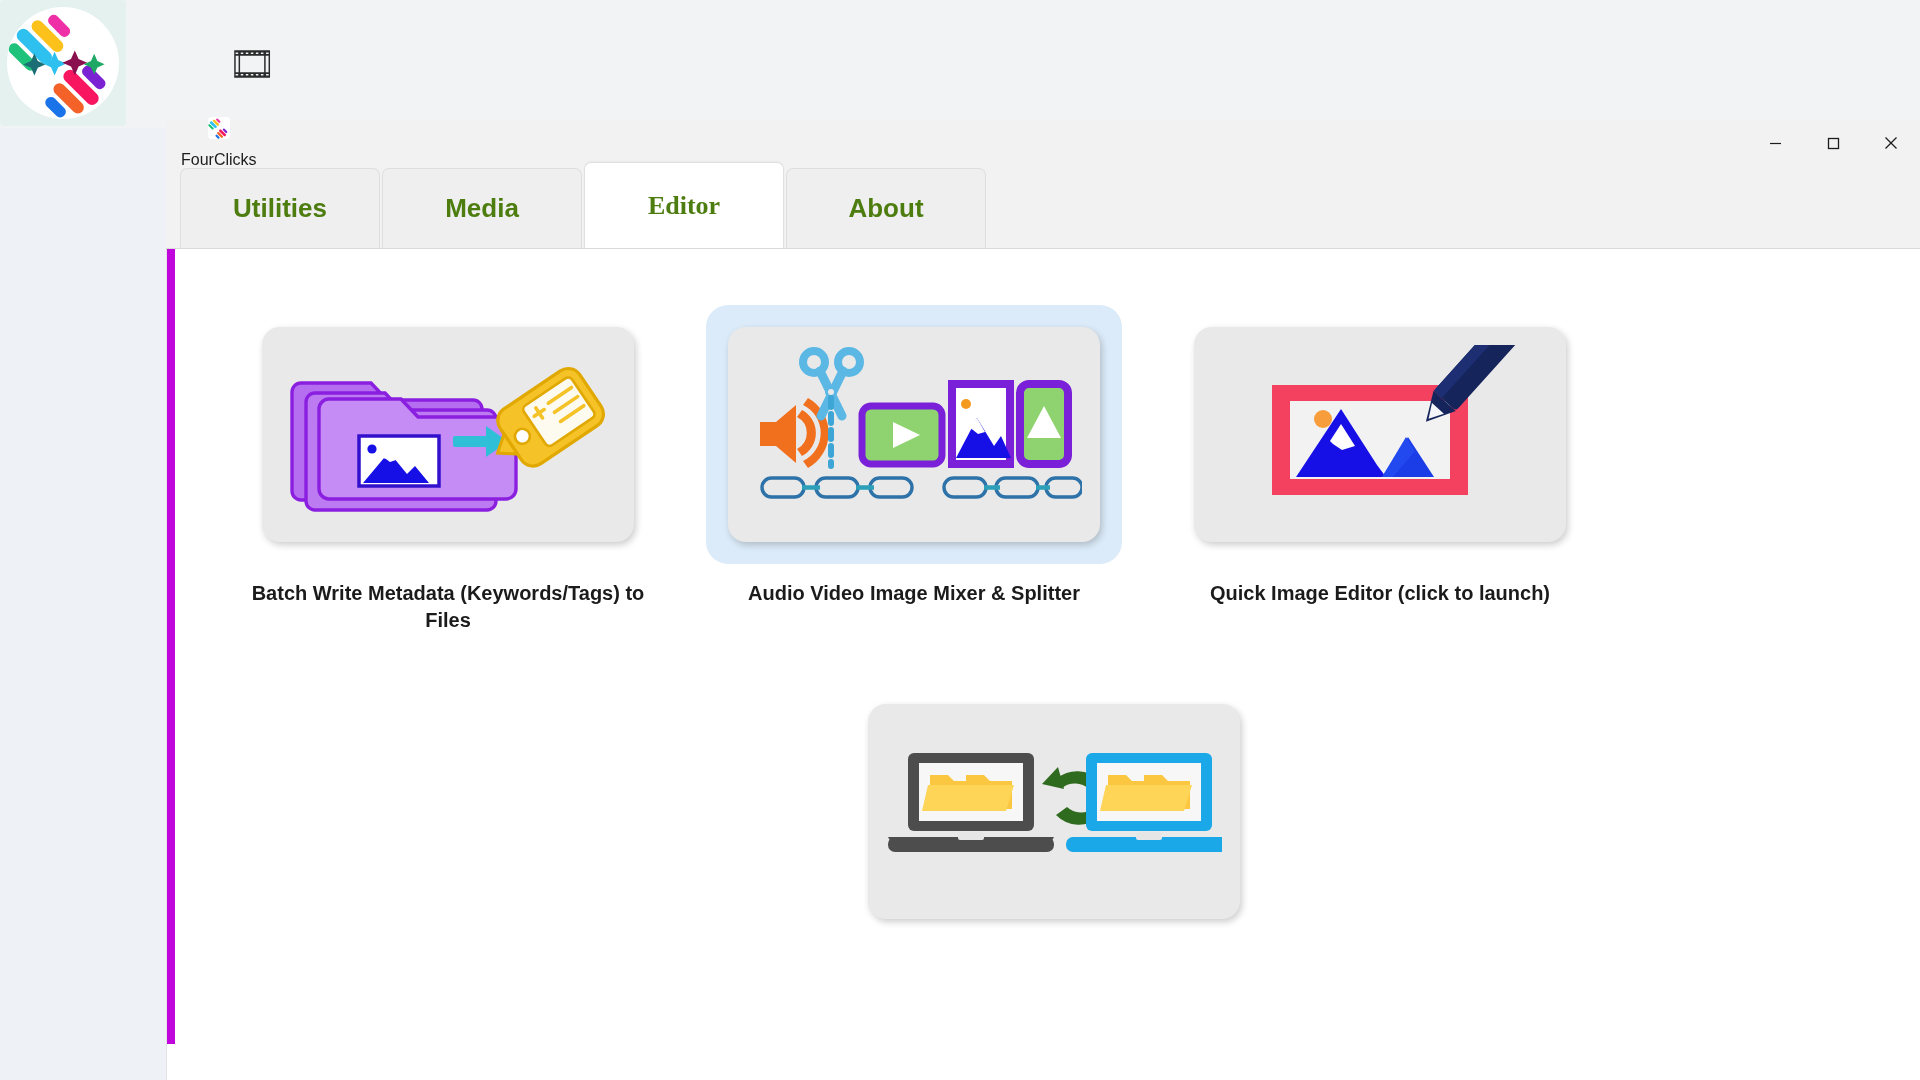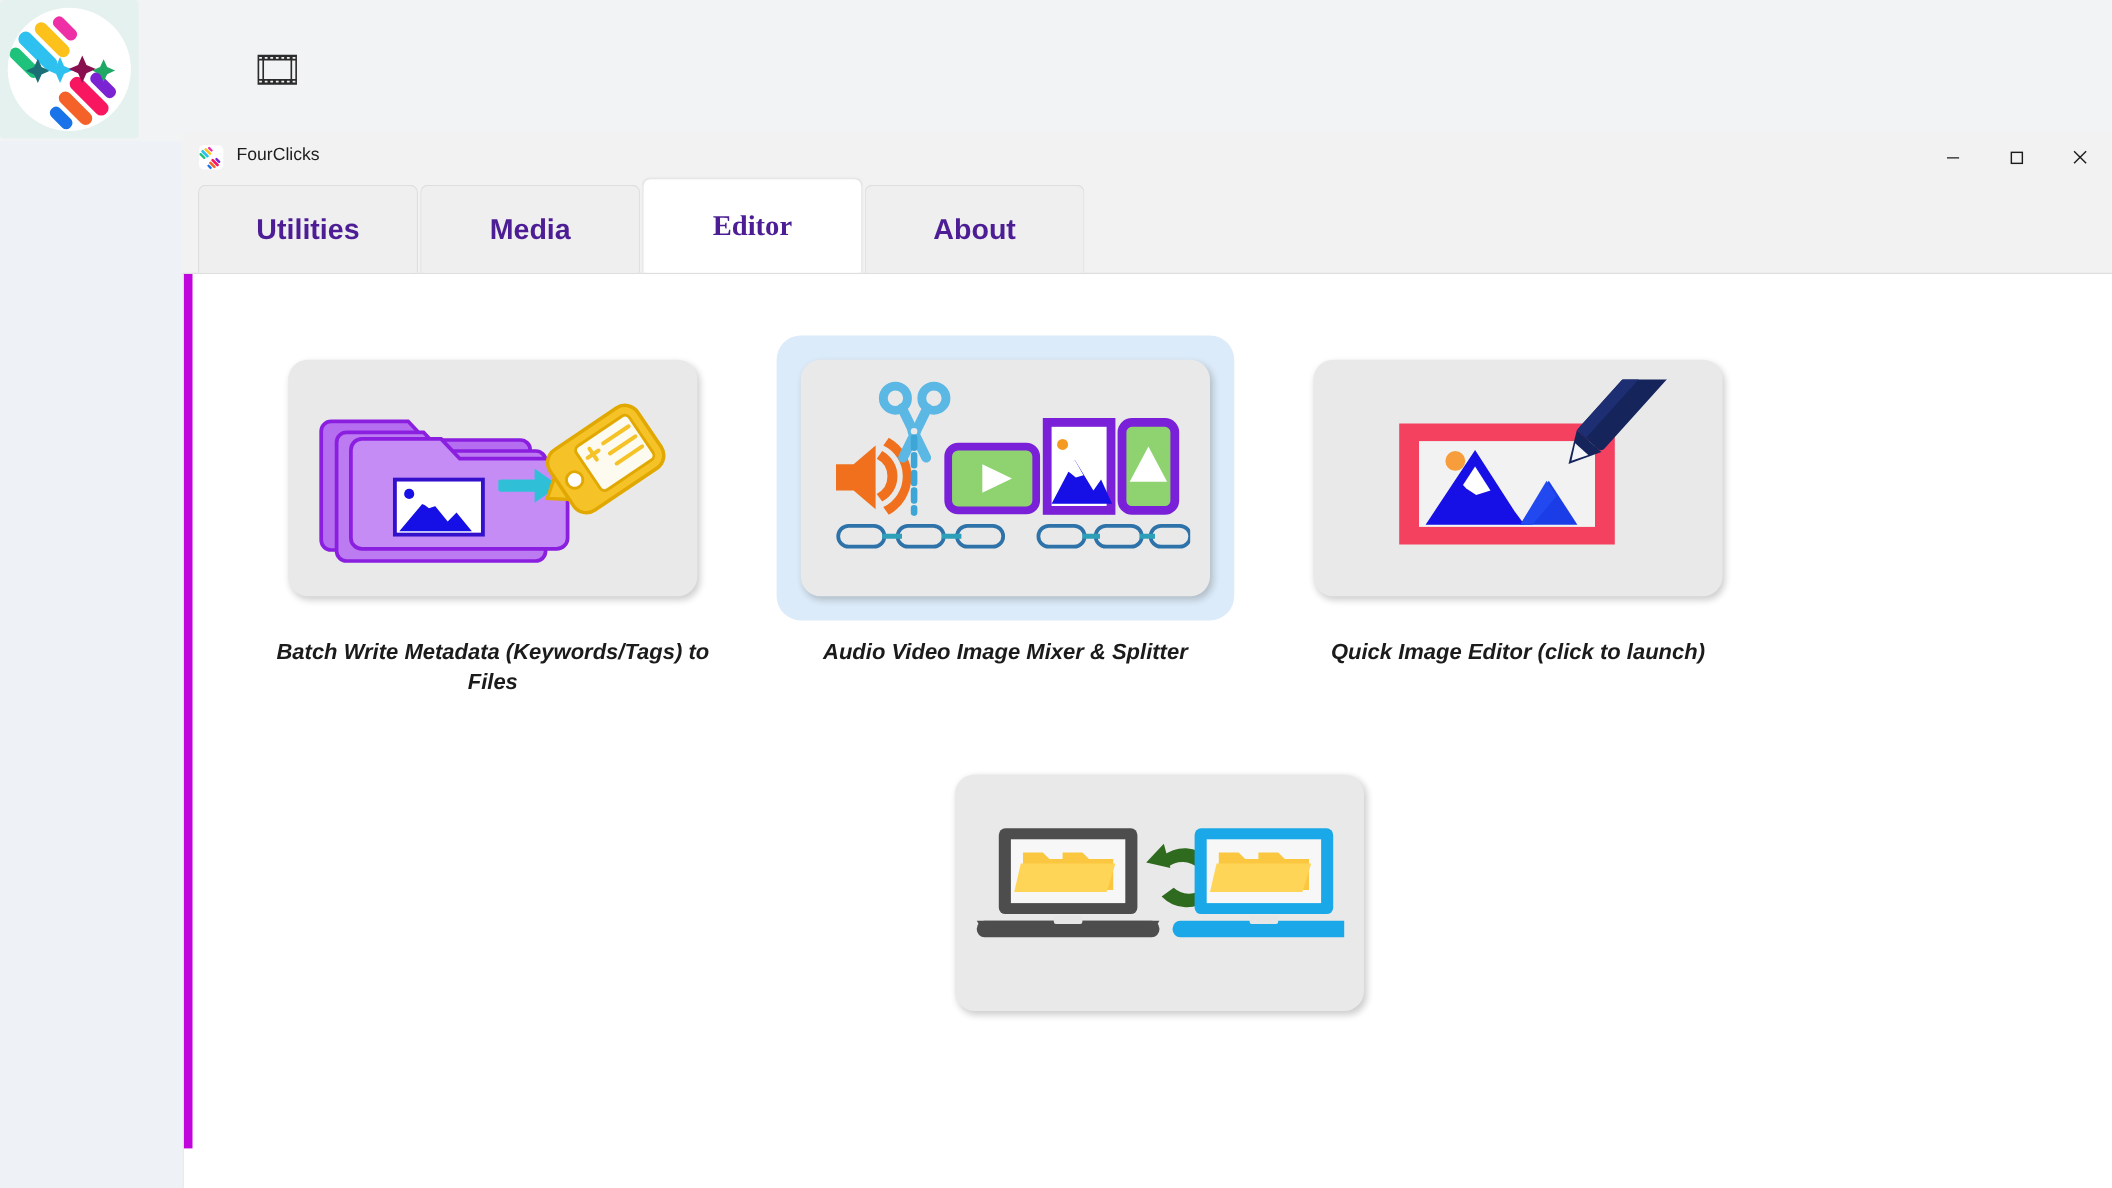--- a/index.html
+++ b/index.html
@@ -35,21 +35,21 @@
 
   
   .window {
     position: absolute; left: 166px; top: 121px; width: 1754px; height: 959px;
     background: #f2f2f2;
   }
   .titlebar {
     position: relative; height: 44px; background: #f2f2f2;
     display: flex; align-items: center;
   }
-  .titlebar-left { display: flex; align-items: flex-start; gap: 12px; padding-left: 15px; }
+  .titlebar-left { display: flex; align-items: center; gap: 12px; padding-left: 15px; flex-direction: column; }
   .win-logo { width: 22px; height: 22px; border-radius: 4px; background: #fff; position: relative; overflow: hidden; }
   .win-title { font-size: 16px; color: #1d1d1d; }
   .win-controls { position: absolute; right: 0; top: 0; display: flex; height: 44px; }
   .win-btn {
     width: 58px; height: 44px; display: flex; align-items: center; justify-content: center;
     color: #1d1d1d;
   }
   .win-btn svg { display: block; }
 
   
@@ -58,21 +58,21 @@
     display: flex; align-items: flex-end; padding-left: 14px;
     border-bottom: 1px solid #d9d9d9;
   }
   .tab {
     width: 200px; height: 80px;
     background: #efefef;
     border: 1px solid #dedede;
     border-bottom: none;
     border-top-left-radius: 7px; border-top-right-radius: 7px;
     display: flex; align-items: center; justify-content: center;
-    font-size: 26px; font-weight: 700; color: #4c1d95;
+    font-size: 26px; font-weight: 700; color: #4d7c0f;
     position: relative; margin-right: 2px;
   }
   .tab.active {
     background: #ffffff;
     height: 86px;
     z-index: 3;
     border-color: #e0e0e0;
     box-shadow: 0 -1px 2px rgba(0,0,0,0.03);
     font-family: Liberation Serif, serif;
   }
@@ -85,21 +85,21 @@
   }
   .accent-bar {
     position: absolute; left: 0; top: 0; width: 8px; height: 795px;
     background: #c105dd;
   }
   .grid {
     position: absolute; left: 8px; top: 0; right: 0; bottom: 0;
     padding: 56px 40px 0 40px;
   }
   .row {
-    display: flex; justify-content: flex-start; font-style: italic;
+    display: flex; justify-content: flex-start;
   }
   .cell {
     width: 466px;
     display: flex; flex-direction: column; align-items: center;
   }
   .tile-wrap {
     padding: 22px; border-radius: 22px;
     display: flex; align-items: center; justify-content: center;
   }
   .tile-wrap.selected { background: #dcebf9; }

